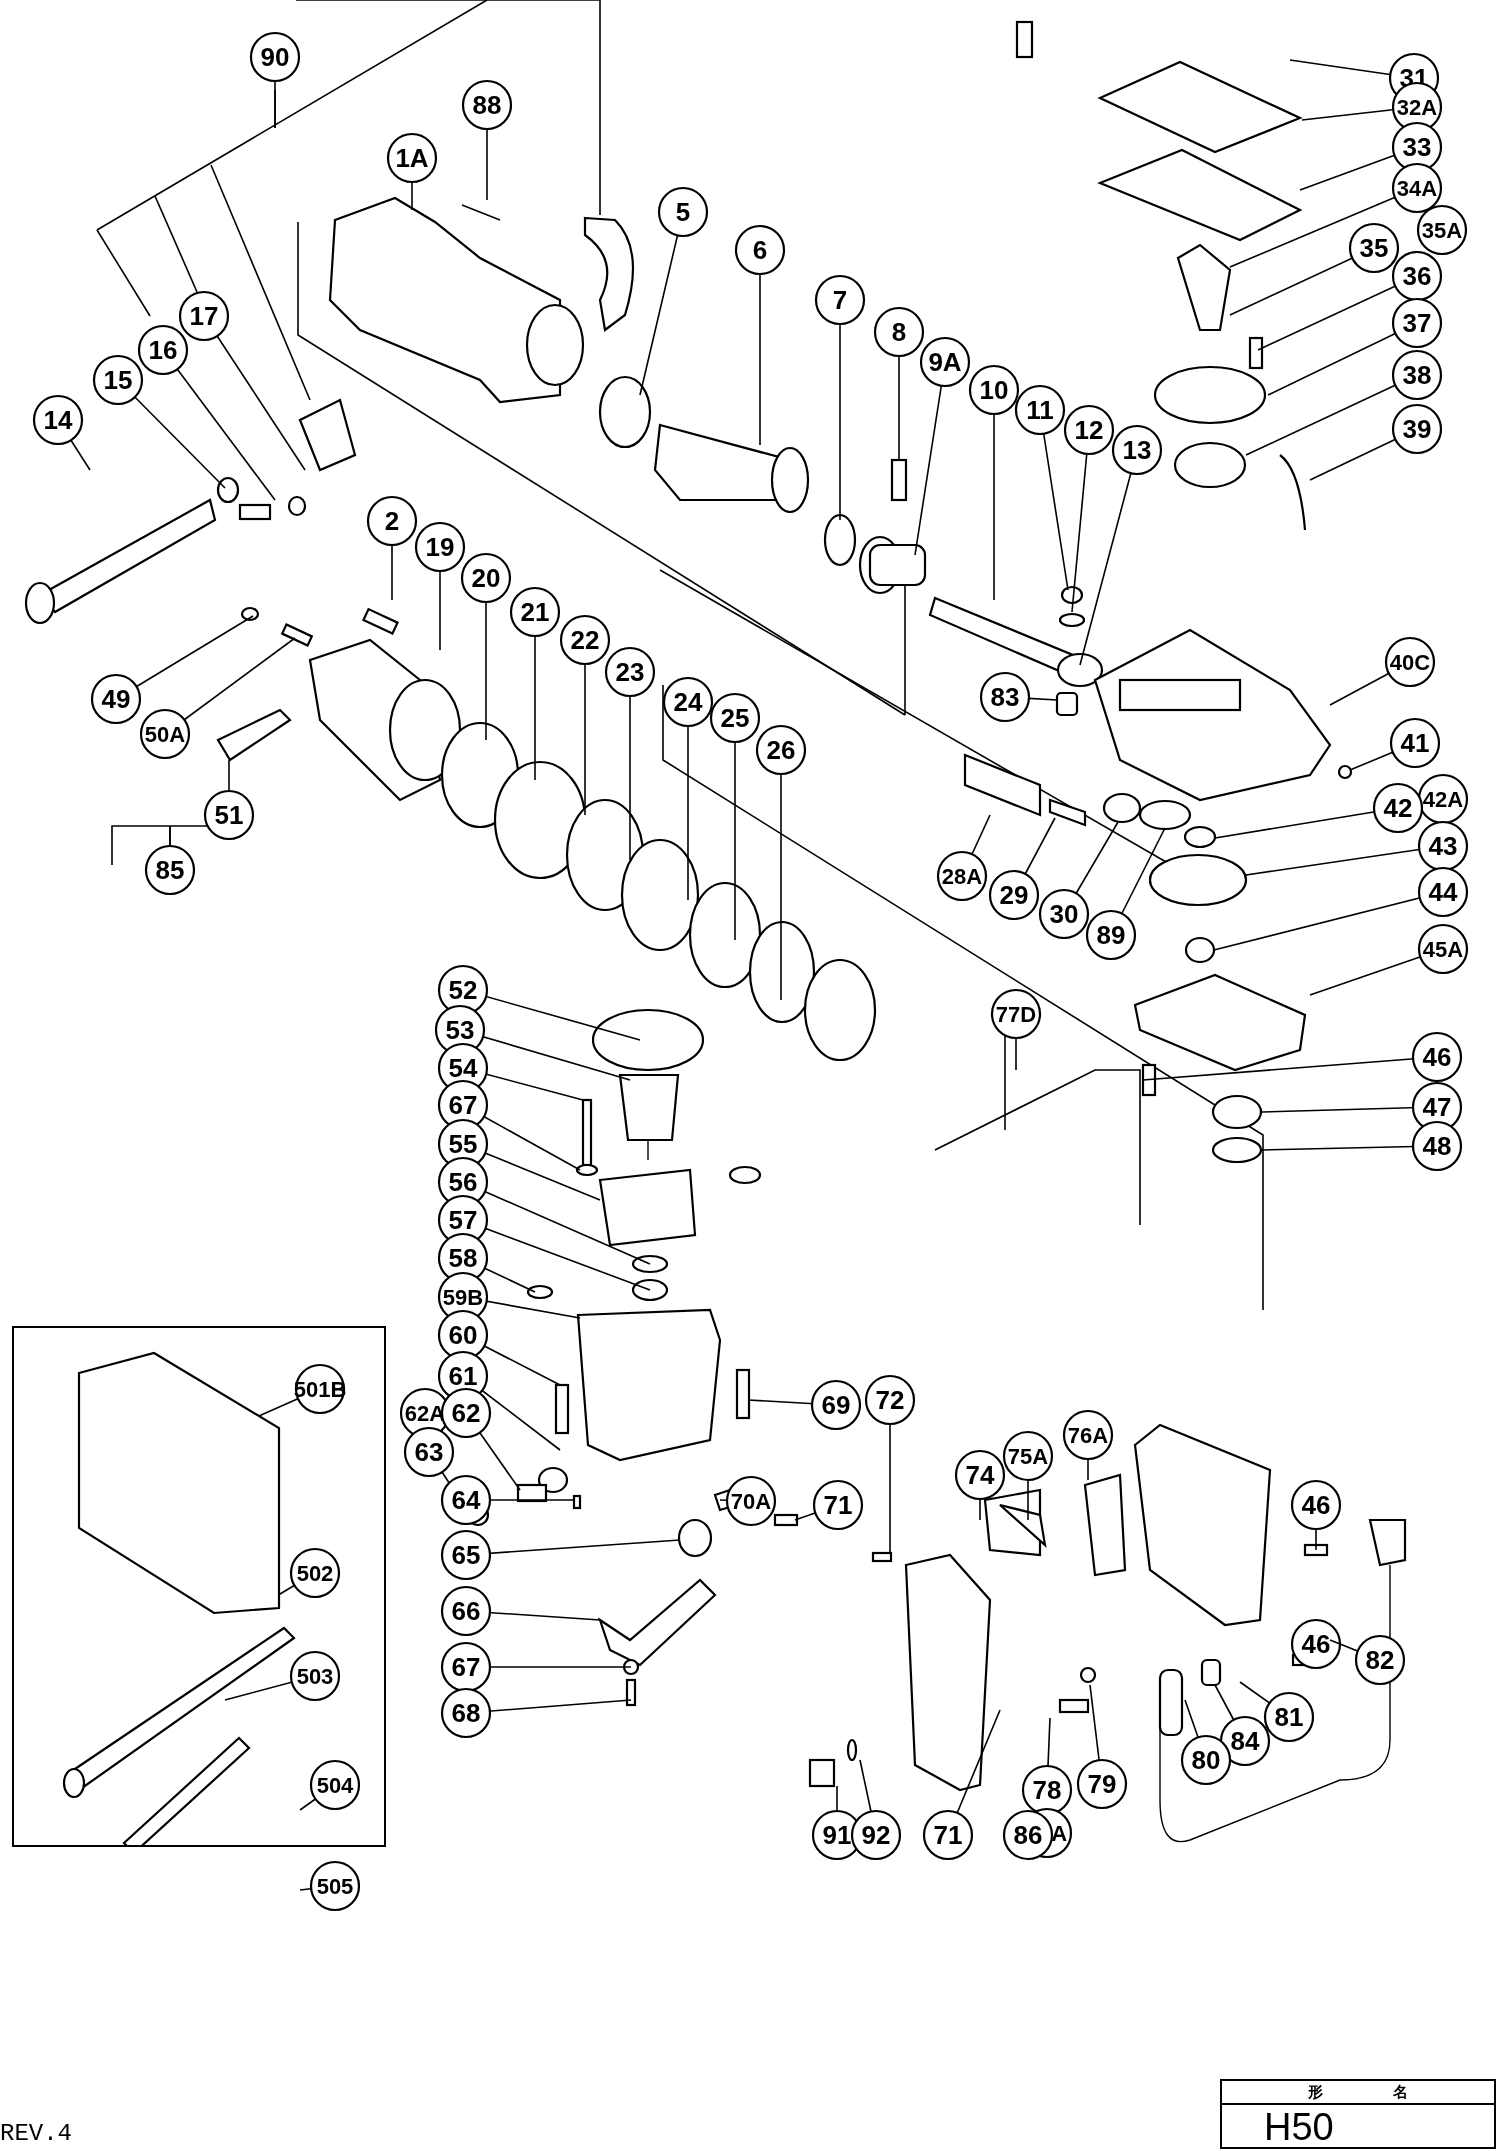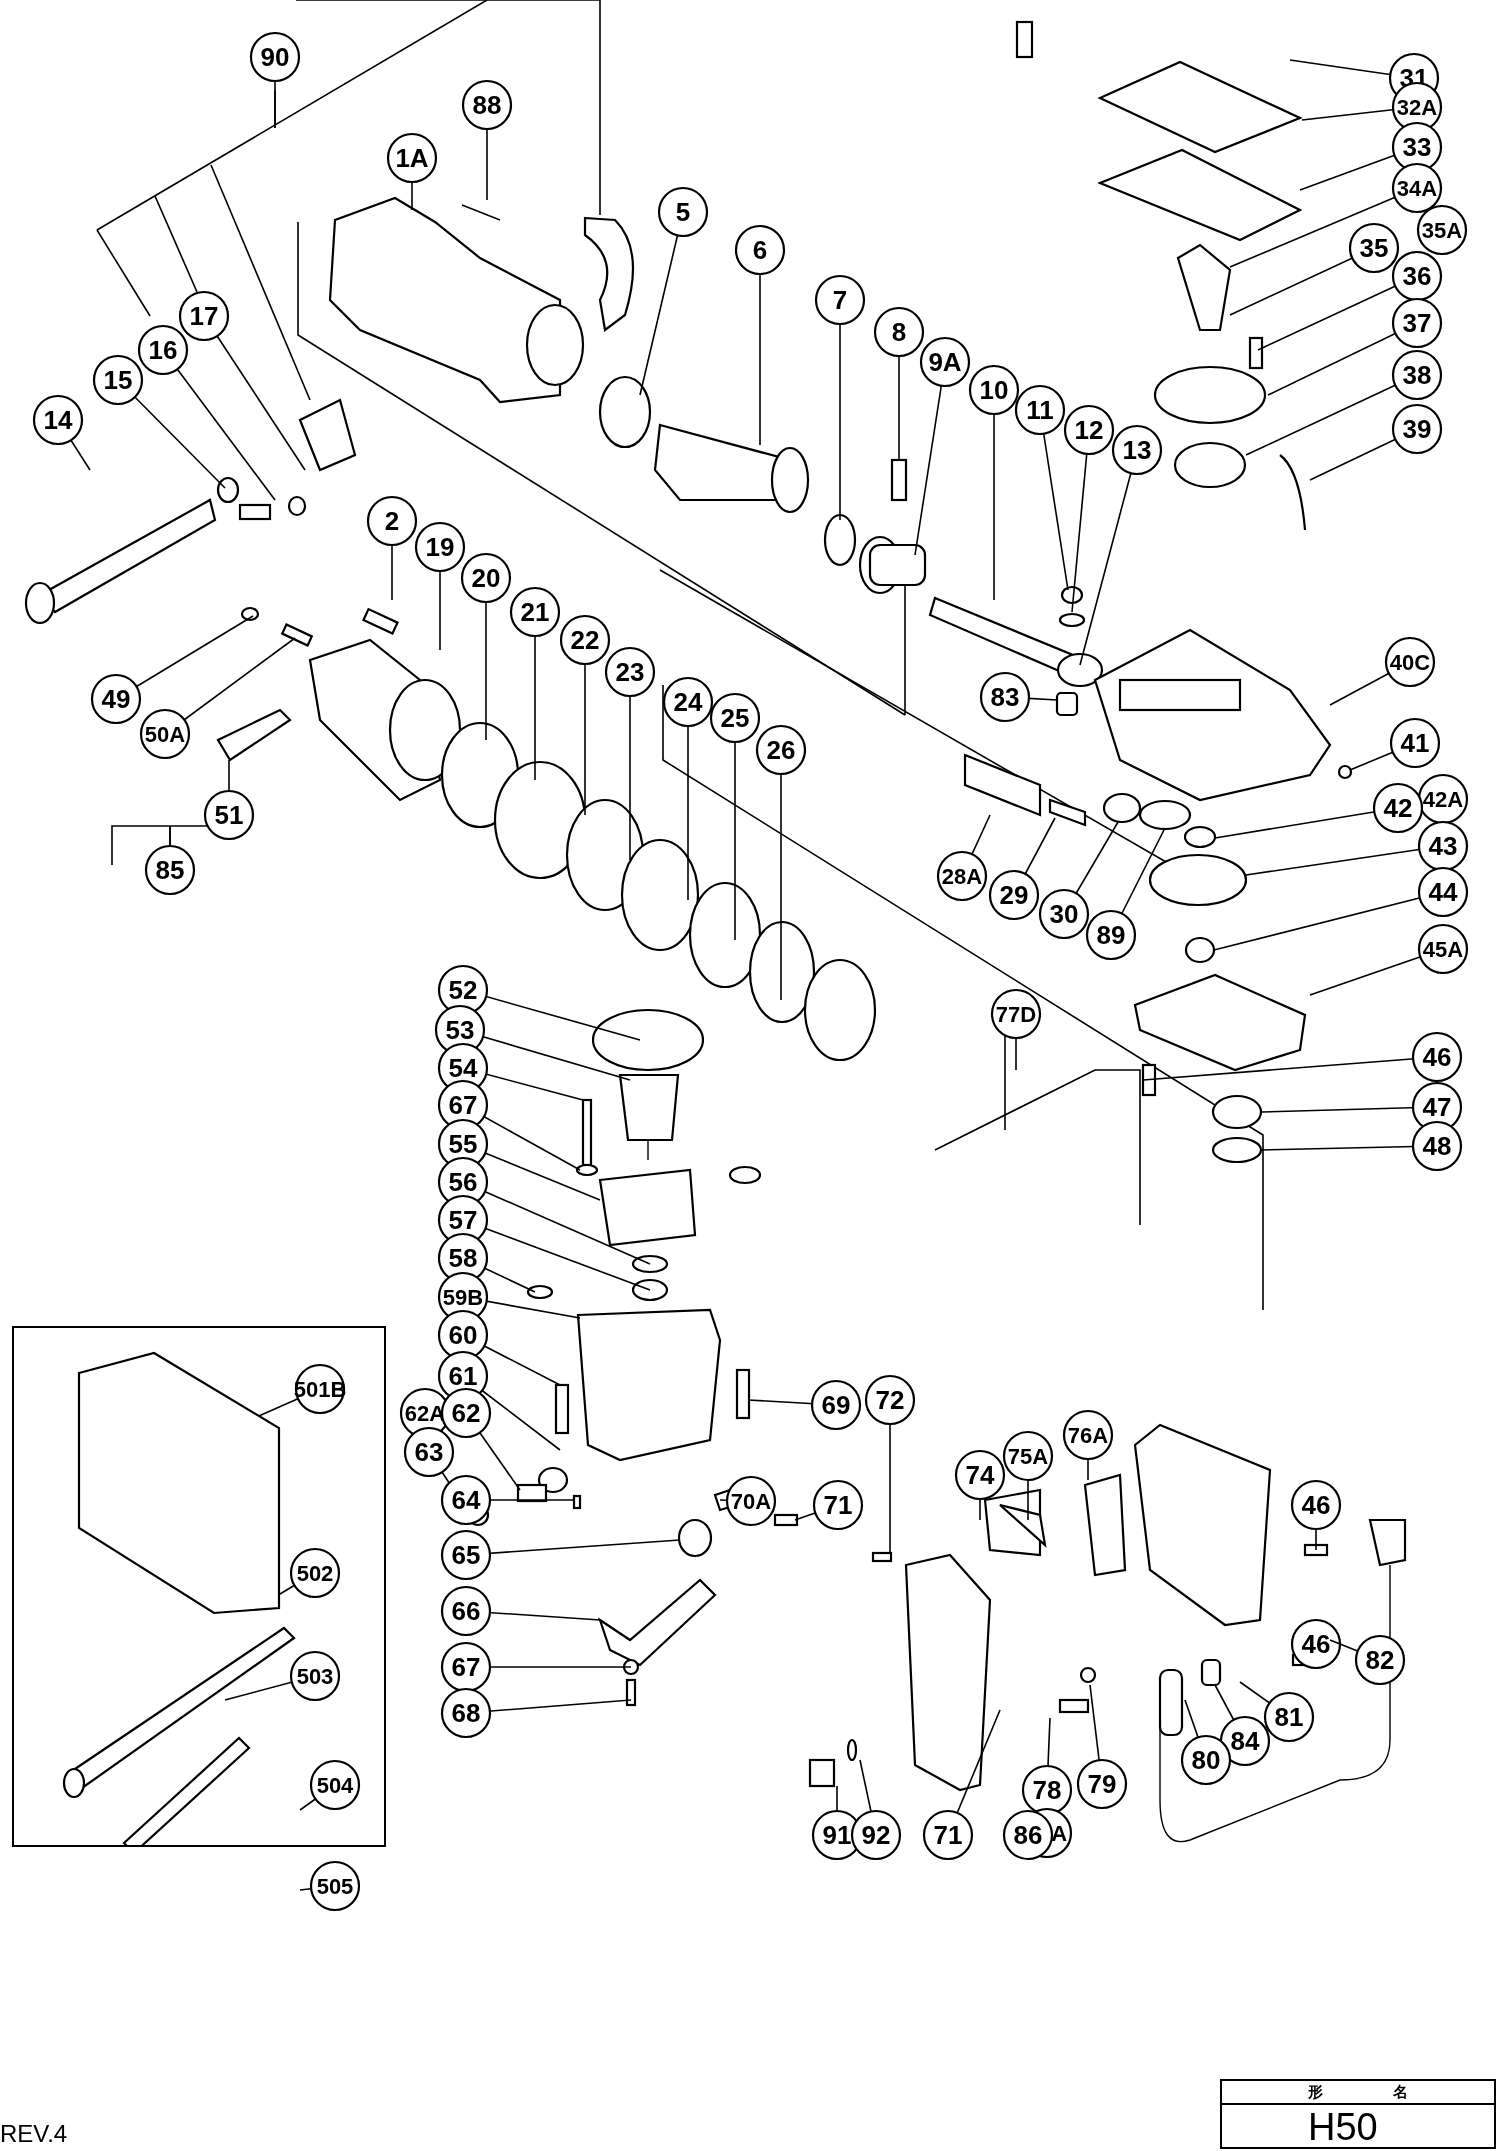--- a/index.html
+++ b/index.html
@@ -6,24 +6,24 @@
   body { width: 1500px; height: 2151px; position: relative; overflow: hidden;
          font-family: "Liberation Sans", sans-serif; color: #000; }
   #diagram { position: absolute; left: 0; top: 0; width: 1500px; height: 2151px; }
   .callout-text { font-family: "Liberation Sans", sans-serif; font-weight: bold; font-size: 26px; text-anchor: middle; dominant-baseline: central; fill: #000; }
   .callout-text.small { font-size: 22px; }
   .callout-circle { fill: #fff; stroke: #000; stroke-width: 2.2; }
   .leader { stroke: #000; stroke-width: 1.6; fill: none; }
   .part { stroke: #000; stroke-width: 2.2; fill: #fff; }
   .part-thin { stroke: #000; stroke-width: 1.4; fill: none; }
   .accessory-box { position: absolute; left: 12px; top: 1326px; width: 370px; height: 517px; border: 2px solid #000; }
-  .rev { position: absolute; left: 0; top: 2120px; font-size: 24px; font-family: Liberation Sans, sans-serif; }
+  .rev { position: absolute; left: 0; top: 2120px; font-size: 24px; font-family: Liberation Mono, monospace; }
   .model-table { position: absolute; left: 1220px; top: 2079px; width: 276px; height: 70px; border: 2px solid #000; box-sizing: border-box; }
   .model-table .hdr { height: 22px; border-bottom: 2px solid #000; display: flex; justify-content: center; gap: 70px; font-size: 15px; font-weight: bold; line-height: 22px; }
-  .model-table .val { font-size: 38px; padding-left: 42px; line-height: 44px; margin-left: 44px; }
+  .model-table .val { font-size: 38px; padding-left: 42px; line-height: 44px; }
 </style>
 </head>
 <body>
 
 <svg id="diagram" viewBox="0 0 1500 2151" xmlns="http://www.w3.org/2000/svg">
 
   <g>
     <polyline class="leader" points="97,230 487,0"></polyline>
     <line class="leader" x1="275" y1="128" x2="275" y2="90"></line>
     <polyline class="leader" points="97,230 150,316"></polyline>

